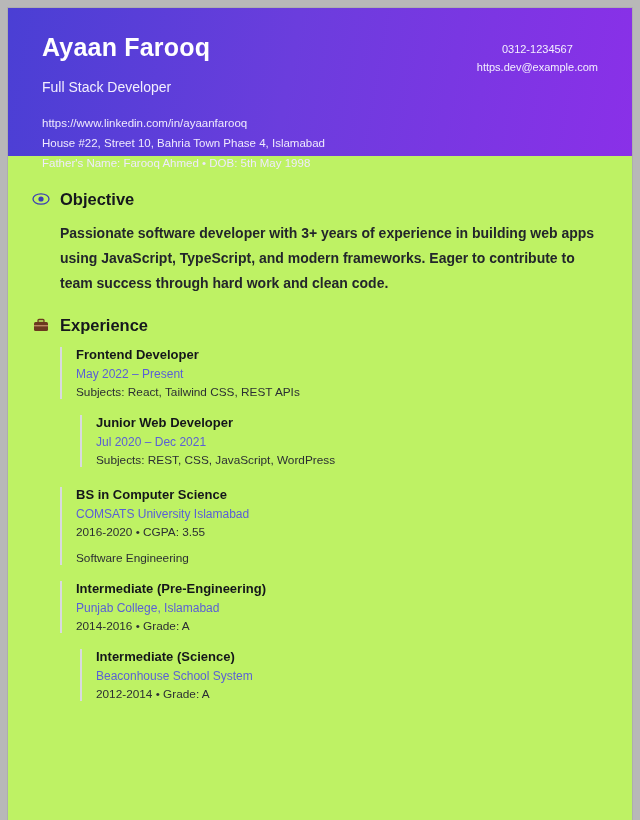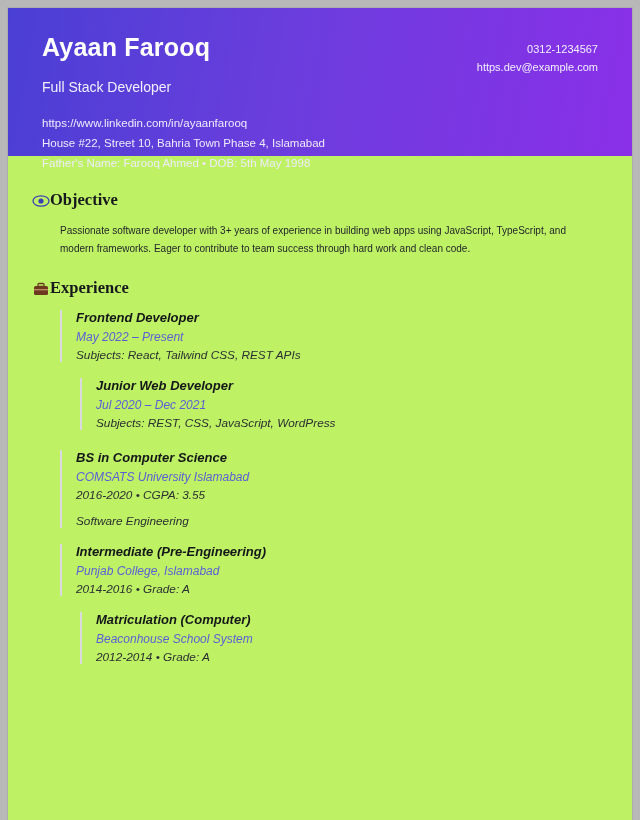--- a/index.html
+++ b/index.html
@@ -47,65 +47,65 @@
   }
   .meta-line {
     font-size: 11.5px;
     line-height: 1.75;
     color: #efeafd;
   }
   .contact {
     position: absolute;
     right: 34px;
     top: 33px;
-    text-align: right;
+    text-align: center;
     font-size: 11px;
     line-height: 1.6;
     color: #f3effe;
   }
   
   .content {
     padding: 34px 34px 0 24px;
   }
   .section {
     margin-bottom: 20px;
   }
   .section-head {
     display: flex;
-    align-items: flex-end;
+    align-items: flex-start;
+    gap: 10px;
     margin-bottom: 12px;
-    font-family: Liberation Serif, serif;
   }
   .sec-icon {
     width: 18px;
     height: 18px;
     display: inline-flex;
     align-items: center;
     justify-content: center;
     flex: 0 0 18px;
   }
   .sec-title {
     font-size: 16.5px;
     font-weight: bold;
     color: #16181d;
   }
   .sec-body {
     padding-left: 28px;
   }
   .summary {
-    font-size: 10px;
+    font-size: 14px;
     line-height: 1.78;
     color: #23262b;
     max-width: 560px;
+    font-weight: bold;
   }
   .entry {
     border-left: 2px solid #d9dade;
     padding: 0 0 0 14px;
     margin-bottom: 16px;
-    font-style: italic;
   }
   .entry:last-child {
     margin-bottom: 0;
     margin-left: 20px;
   }
   .entry-title {
     font-size: 13px;
     font-weight: bold;
     color: #14161a;
     margin-bottom: 5px;
@@ -195,21 +195,21 @@
           <div class="entry-line">Software Engineering</div>
         </div>
 
         <div class="entry">
           <div class="entry-title">Intermediate (Pre-Engineering)</div>
           <div class="entry-sub">Punjab College, Islamabad</div>
           <div class="entry-line">2014-2016 • Grade: A</div>
         </div>
 
         <div class="entry">
-          <div class="entry-title">Matriculation (Computer)</div>
+          <div class="entry-title">Intermediate (Science)</div>
           <div class="entry-sub">Beaconhouse School System</div>
           <div class="entry-line">2012-2014 • Grade: A</div>
         </div>
 
       </div>
     </div>
 
   </div>
 </div>
 

